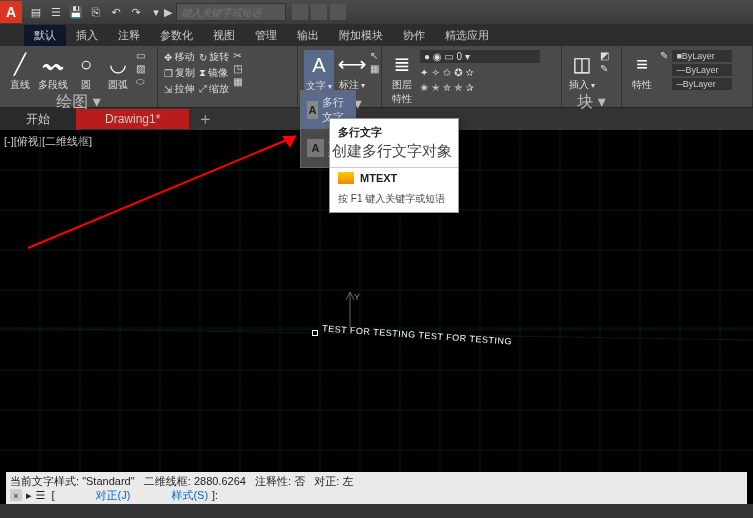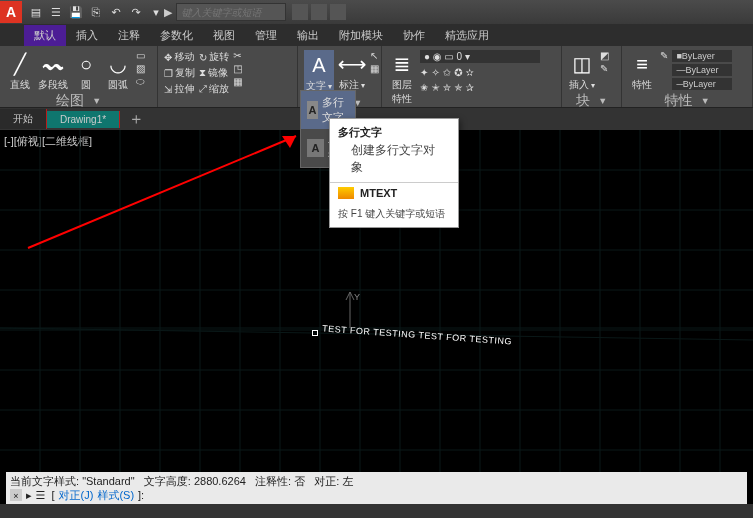--- a/index.html
+++ b/index.html
@@ -9,65 +9,65 @@
 .app-logo { width: 22px; height: 22px; background: #d32; color: #fff; display: flex; align-items: center; justify-content: center; font-weight: bold; font-size: 14px; margin-right: 4px; }
 .qat-icons { display: flex; gap: 4px; margin-left: 2px; }
 .qat-icons span { width: 16px; height: 16px; display: inline-flex; align-items: center; justify-content: center; color: #ddd; font-size: 11px; }
 .title-center { flex: 1; text-align: center; }
 .search-box { background: #555; border: 1px solid #333; width: 110px; height: 18px; font-size: 10px; color: #aaa; padding: 0 4px; font-style: italic; }
 .title-right { display: flex; gap: 3px; margin-left: 6px; }
 .title-right span { width: 16px; height: 16px; background: #555; display: inline-block; }
 
 .ribbon-tabs { height: 22px; background: #2d2d2d; display: flex; align-items: flex-end; padding-left: 24px; }
 .rtab { color: #ccc; font-size: 11px; padding: 3px 10px; cursor: pointer; }
-.rtab.active { background: #4c1d95; }
+.rtab.active { background: #0f172a; }
 
 .ribbon { height: 62px; background: #4a4a4a; display: flex; border-bottom: 1px solid #222; }
 .panel { border-right: 1px solid #333; padding: 4px 6px 0; display: flex; flex-direction: column; justify-content: space-between; }
 .panel-content { display: flex; align-items: flex-start; gap: 4px; }
 .bigbtn { display: flex; flex-direction: column; align-items: center; color: #ddd; font-size: 10px; cursor: pointer; }
 .bigbtn .ico { width: 28px; height: 28px; display: flex; align-items: center; justify-content: center; font-size: 20px; color: #fff; }
 .smallrow { display: flex; flex-direction: column; gap: 2px; }
 .smallrow span { color: #ddd; font-size: 10px; display: flex; align-items: center; gap: 2px; cursor: pointer; }
-.panel-label { color: #bbb; font-size: 14px; text-align: center; padding-bottom: 2px; font-family: Liberation Mono, monospace; }
+.panel-label { color: #bbb; font-size: 16px; text-align: center; padding-bottom: 2px; }
 .text-btn { background: #5a6a8a; padding: 1px; }
 .arrow-down::after { content: "▾"; font-size: 8px; margin-left: 2px; }
 
 .doctabs { height: 22px; background: #333; display: flex; align-items: center; }
-.dtab { color: #ccc; font-size: 10px; padding: 3px 13px; background: #2a2a2a; border-right: 1px solid #b91c1c; cursor: pointer; }
-.dtab.active { background: #0f766e; }
+.dtab { color: #ccc; font-size: 12px; padding: 3px 26px; background: #2a2a2a; border-right: 3px solid #b91c1c; cursor: pointer; }
+.dtab.active { background: #b91c1c; }
 .dtab-add { color: #aaa; padding: 0 8px; cursor: pointer; }
 
 .canvas { position: relative; height: 352px; background: #000; overflow: hidden; }
 .view-label { position: absolute; top: 4px; left: 4px; color: #ccc; font-size: 11px; }
 .grid { position: absolute; inset: 0; }
 .grid line { stroke: #0a1818; stroke-width: 1; }
 .ucs { position: absolute; left: 344px; top: 160px; }
 .ucs svg line { stroke: #666; }
 .sample-text { position: absolute; left: 322px; top: 200px; color: #fff; font-size: 9px; transform: rotate(4deg); white-space: nowrap; letter-spacing: 0.5px; }
 .anchor { position: absolute; left: 312px; top: 200px; width: 6px; height: 6px; border: 1px solid #fff; }
 .red-arrow { position: absolute; left: 18px; top: 0; }
 
 .dropdown { position: absolute; left: 300px; top: 90px; width: 56px; background: #4a4a4a; border: 1px solid #666; z-index: 20; }
 .dd-item { display: flex; align-items: center; gap: 4px; padding: 4px 6px; color: #ddd; font-size: 11px; cursor: pointer; }
 .dd-item.sel { background: #5a6a8a; }
 .dd-item .a-ico { width: 18px; height: 18px; background: #888; color: #222; display: flex; align-items: center; justify-content: center; font-weight: bold; }
 
 .tooltip { position: absolute; left: 329px; top: 118px; width: 130px; background: #fff; border: 1px solid #999; z-index: 30; font-size: 11px; box-shadow: 2px 2px 6px rgba(0,0,0,.4); }
 .tip-head { padding: 6px 8px 2px; font-weight: bold; color: #222; }
-.tip-sub { padding: 0 21px 6px; color: #444; font-size: 12px; }
+.tip-sub { padding: 0 2px 6px; color: #444; font-size: 15px; }
 .tip-sep { border-top: 1px solid #ccc; }
 .tip-cmd { padding: 4px 8px; display: flex; align-items: center; gap: 6px; color: #222; font-weight: bold; }
 .tip-cmd .ci { width: 16px; height: 12px; background: linear-gradient(#fc0,#e80); }
 .tip-foot { padding: 4px 8px 6px; color: #444; font-size: 10px; }
 
 .cmdline { position: absolute; bottom: 14px; left: 6px; right: 6px; background: #eaeaea; color: #222; font-size: 11px; padding: 2px 4px; line-height: 14px; }
 .cmdline .l2 { display: flex; align-items: center; gap: 4px; }
 .cmd-x { width: 12px; height: 12px; background: #ccc; display: inline-block; text-align: center; font-size: 9px; }
-.cmd-kw { color: #06c; }
+.cmd-kw { color: #06c; margin-left: 37px; }
 .cmd-b { font-weight: bold; }
 .bottom-strip { position: absolute; bottom: 0; left: 0; right: 0; height: 14px; background: #333; }
 
 .bylayer-strip { display:flex; flex-direction:column; gap:2px; }
 .bylayer-strip div { background:#333; color:#ccc; font-size:9px; padding:1px 4px; width:60px; display:flex; align-items:center; }
 </style>
 </head>
 <body>
 
 <div class="titlebar">
@@ -218,21 +218,20 @@
         </div>
       <div class="smallrow">
         <span>✎</span>
       </div>
       <div class="bylayer-strip">
         <div>■ <span>ByLayer</span></div>
         <div>— <span>ByLayer</span></div>
         <div>─ <span>ByLayer</span></div>
       </div>
     </div>
-    <div class="panel-label">特性 ▾</div>
   </div>
 </div>
 
 <div class="doctabs">
   <div class="dtab">开始</div>
   <div class="dtab active">Drawing1*</div>
   <div class="dtab-add">＋</div>
 </div>
 
 <div class="canvas">
@@ -304,21 +303,21 @@
   <div class="tip-cmd">
     <span class="ci"></span>
     <span>MTEXT</span>
   </div>
   <div class="tip-foot">按 F1 键入关键字或短语</div>
 </div>
 
 <div class="cmdline">
   <div>
     <span>当前文字样式:</span>&nbsp;<span>"Standard"</span>&nbsp;&nbsp;
-    <span>文字高度:</span>&nbsp;<span>2880.6264</span>&nbsp;&nbsp;
+    <span>二维线框:</span>&nbsp;<span>2880.6264</span>&nbsp;&nbsp;
     <span>注释性:</span>&nbsp;<span>否</span>&nbsp;&nbsp;
     <span>对正:</span>&nbsp;<span>左</span>
   </div>
   <div class="l2">
     <span class="cmd-x">×</span>
     <span>▸</span>☰
     &nbsp;[<span class="cmd-kw">对正(J)</span>
     <span class="cmd-kw">样式(S)</span>]:
   </div>
 </div>

